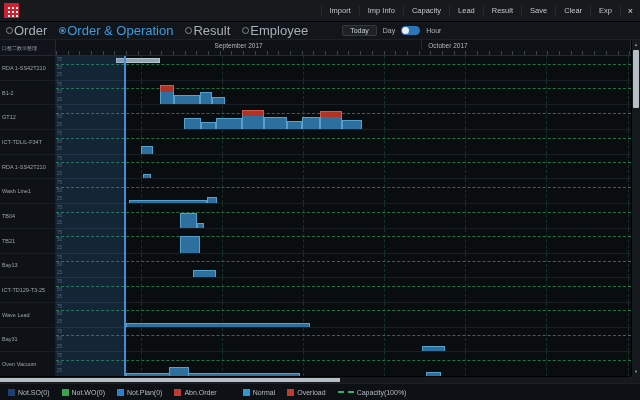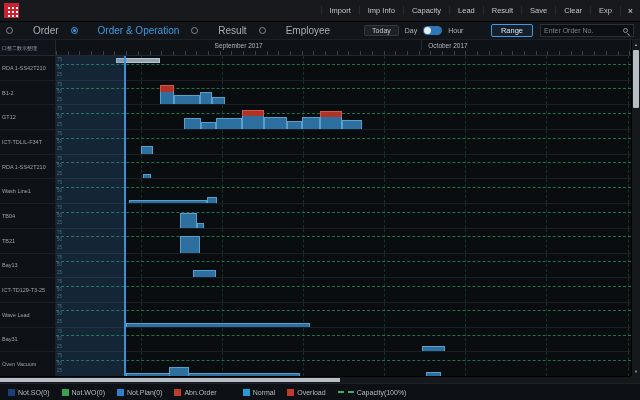--- a/index.html
+++ b/index.html
@@ -13,21 +13,21 @@
   .logo-dots{width:2px;height:2px;background:#fff;margin:-6px 0 0 -6px;
     box-shadow:4px 0 0 #fff,8px 0 0 #fff,0 4px 0 #fff,4px 4px 0 #fff,8px 4px 0 #fff,0 8px 0 #fff,4px 8px 0 #fff,8px 8px 0 #fff}
   .app-title{font-size:9px;font-weight:bold;letter-spacing:1.5px;color:#f0f2f4;margin-left:9px;white-space:nowrap}
   .tb-btns{margin-left:auto;display:flex;align-items:center;height:100%}
   .tb-btn{font-size:7.5px;color:#bfc6cc;padding:0 8px;display:flex;align-items:center;border-left:1px solid #26292e;cursor:pointer;white-space:nowrap}
   .tb-close{width:20px;justify-content:center;font-size:9px;color:#d4d9dd;border-left:1px solid #26292e;cursor:pointer;display:flex;align-items:center}
 
   
   .toolbar{position:absolute;top:22px;left:0;right:0;height:18px;background:#121519;display:flex;align-items:center;border-bottom:1px solid #1d2126;padding:0 6px}
   .radios{display:flex;align-items:center;gap:12px}
-  .radio{display:flex;align-items:center;gap:20px;font-size:10px;color:#a7afb6;cursor:pointer;white-space:nowrap}
+  .radio{display:flex;align-items:center;gap:1px;font-size:13px;color:#a7afb6;cursor:pointer;white-space:nowrap}
   .rdot{width:7px;height:7px;border:1px solid #7e878f;border-radius:50%;position:relative;flex:none}
   .radio.sel{color:#3f9be0}
   .radio.sel .rdot{border-color:#3f9be0}
   .radio.sel .rdot::after{content:"";position:absolute;inset:1px;background:#3f9be0;border-radius:50%}
   .tb-center{display:flex;align-items:center;gap:6px;margin-left:34px}
   .btn-today{font-size:7px;color:#c6ccd2;background:#1e2227;border:1px solid #343a41;border-radius:2px;padding:1px 7px;cursor:pointer;font-family:inherit}
   .tlabel{font-size:7px;color:#aeb6bd}
   .switch{width:19px;height:9px;background:#2d77b8;border-radius:5px;position:relative;cursor:pointer}
   .switch::after{content:"";position:absolute;left:1px;top:1px;width:7px;height:7px;background:#e9edf0;border-radius:50%}
   .tb-right{margin-left:auto;display:flex;align-items:center;gap:7px}
@@ -114,27 +114,20 @@
           <span class="rdot"></span>
           <span>Employee</span>
         </div>
       </div>
     <div class="tb-center">
       <button class="btn-today">Today</button>
       <span class="tlabel">Day</span>
       <div class="switch"></div>
       <span class="tlabel">Hour</span>
     </div>
-    <div class="tb-right">
-      <button class="btn-range">Range</button>
-      <div class="search">
-        <input placeholder="Enter Order No." style="">
-        <span class="mag"></span>
-      </div>
-    </div>
   </div>
 
   <div class="chart">
     <div class="chead">
       <div class="corner">口整二数示整理</div>
       <div class="months">
           <div class="month" style="width: 63.7%;">September 2017</div>
           <div class="month" style="width: 36.3%;">October 2017</div>
         </div>
     </div>

